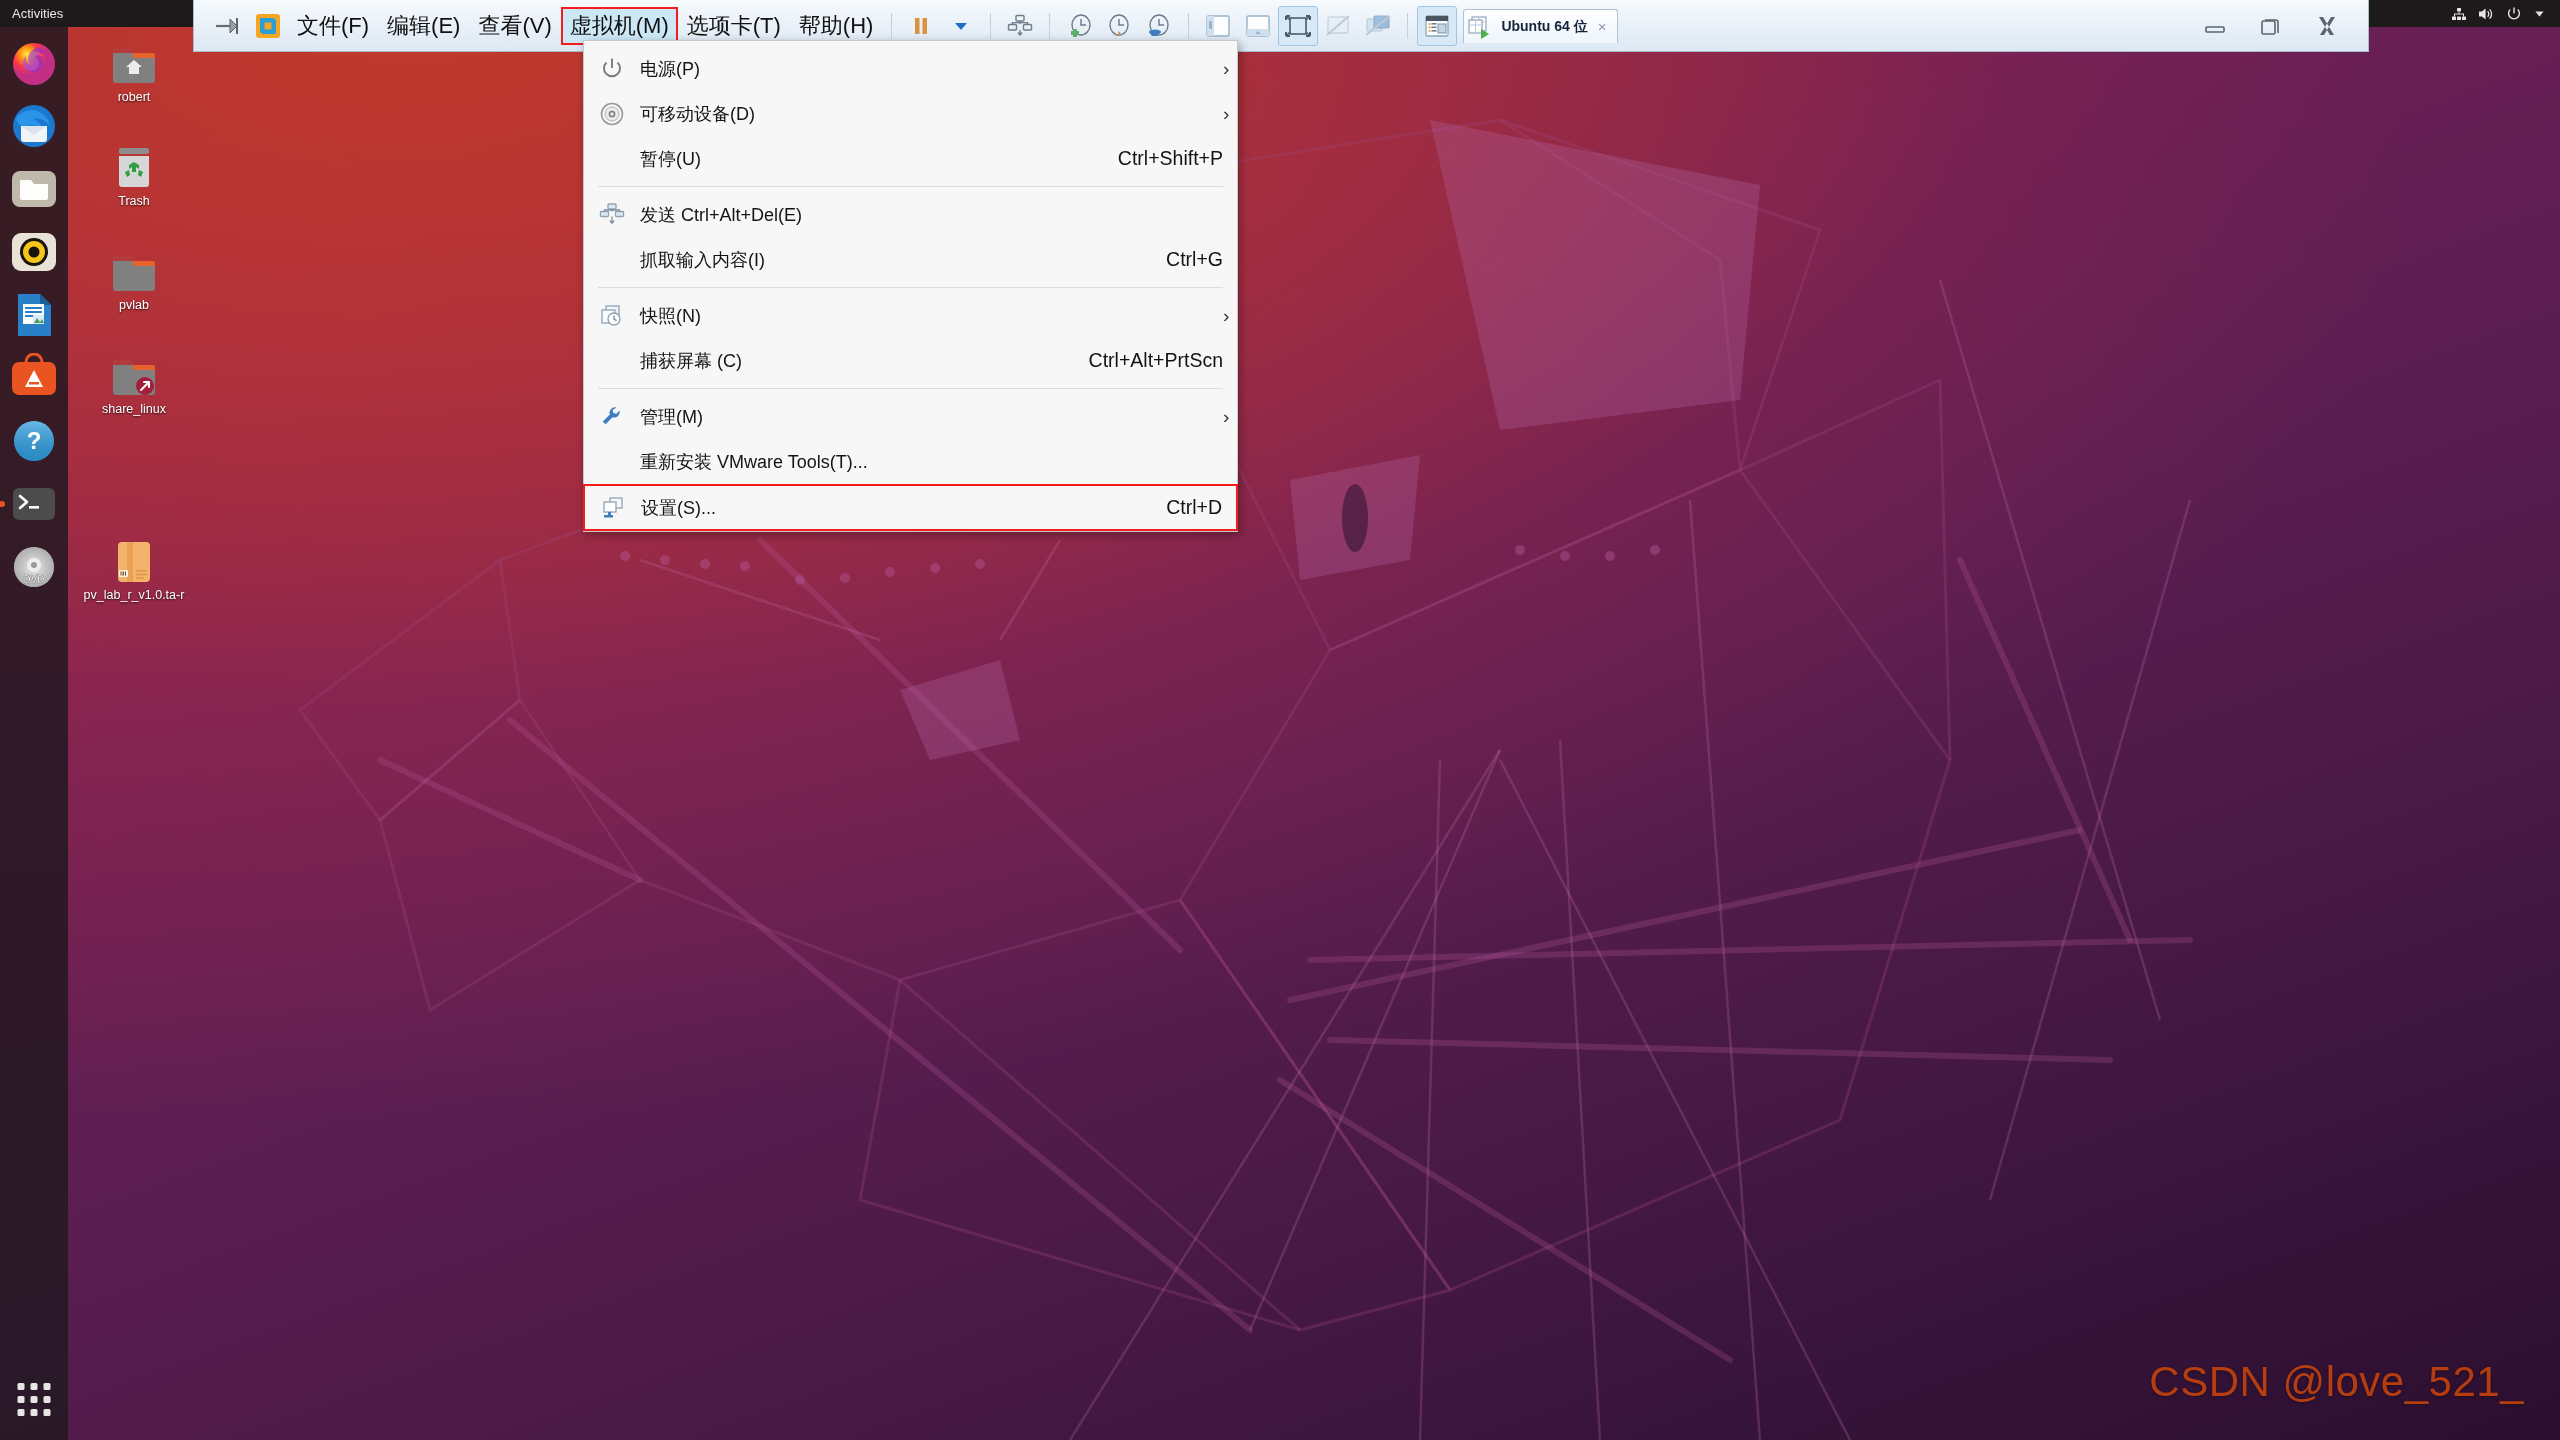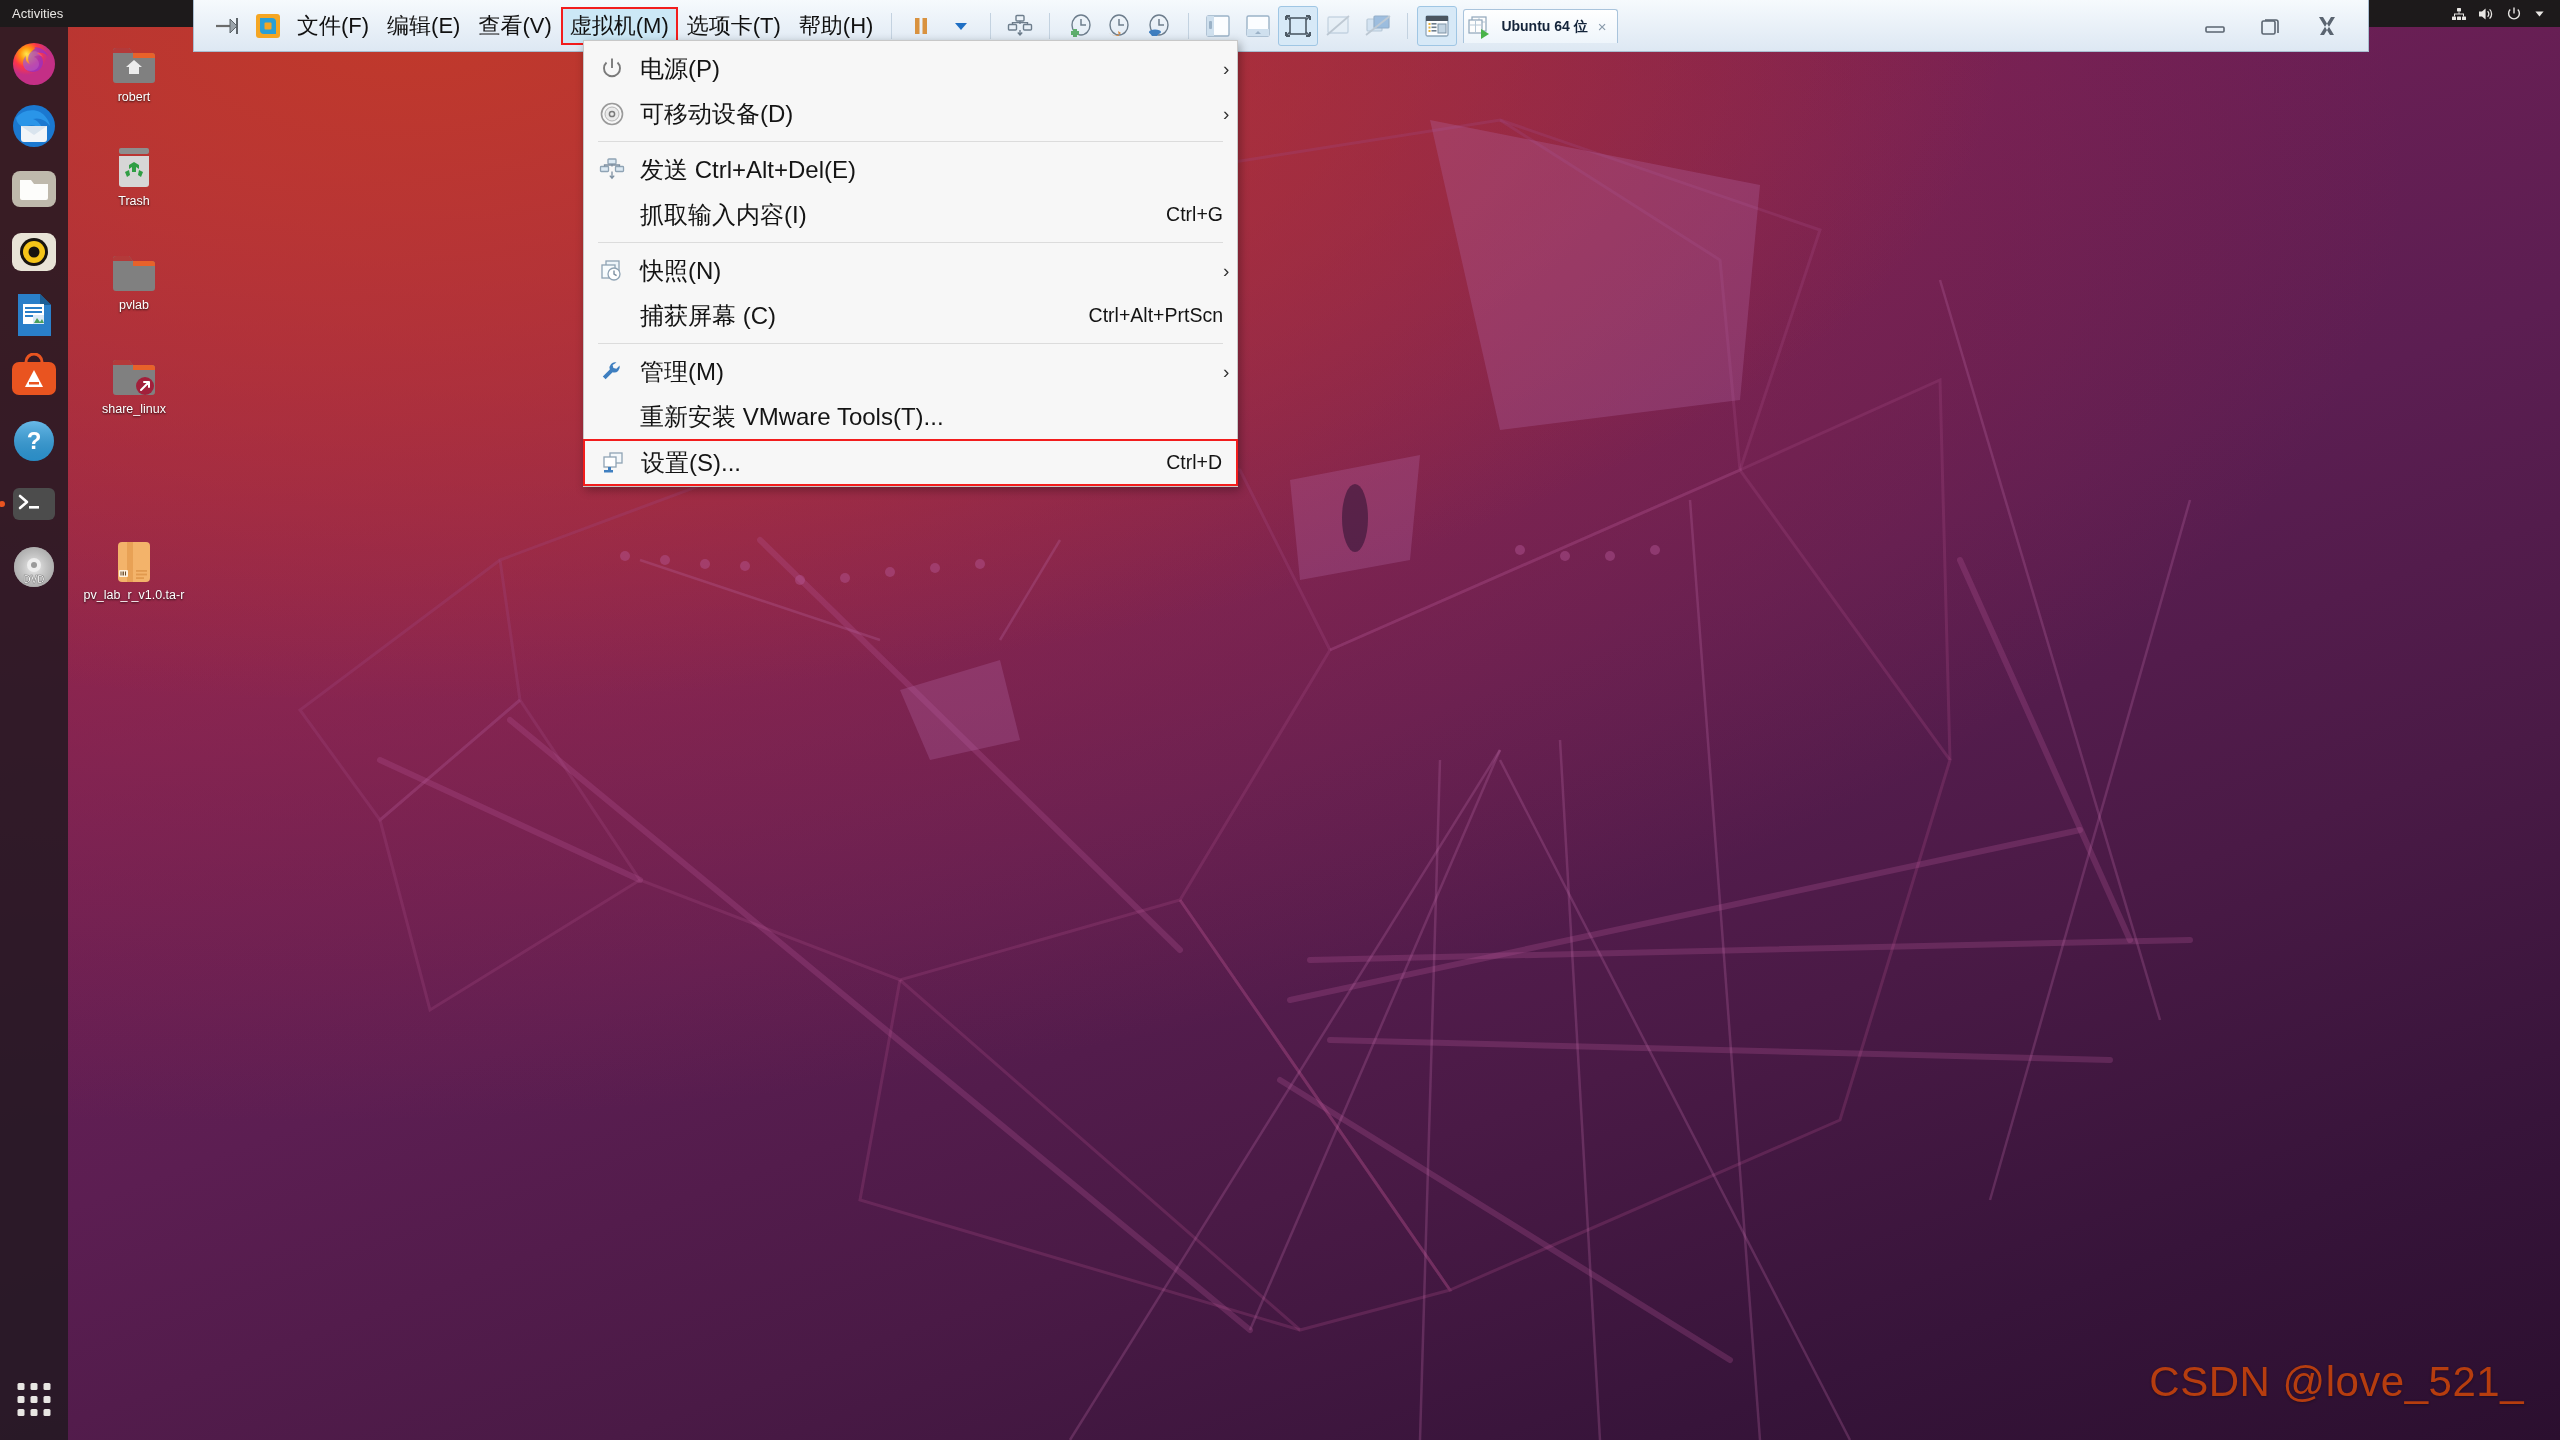--- a/index.html
+++ b/index.html
@@ -111,21 +111,21 @@
     border: 1px solid #c8c8c8;
     box-shadow: 2px 3px 9px rgba(0,0,0,0.32);
     z-index: 70;
     padding: 5px 0 0 0;
   }
   .mi {
     display: flex; align-items: center; height: 45px;
     padding: 0 14px 0 0; position: relative;
   }
   .mi .ico { width: 56px; min-width: 56px; display: flex; align-items: center; justify-content: center; }
-  .mi .txt { font-size: 24px; color: #141414; white-space: nowrap; flex: 1; }
+  .mi .txt { font-size: 18px; color: #141414; white-space: nowrap; flex: 1; }
   .mi .acc { font-size: 19.5px; color: #141414; white-space: nowrap; padding-left: 26px; }
   .mi .arrow { font-size: 19px; color: #333; padding-left: 18px; width: 18px; text-align: right; }
   .mi.highlight {
     border-top: 2px solid #f21d1d; border-bottom: 2px solid #f21d1d;
     border-left: 2px solid #f21d1d; border-right: 2px solid #f21d1d;
     margin: 0 -1px; height: 47px;
   }
   .msep { height: 1px; background: #dcdcdc; margin: 5px 14px 5px 14px; }
 
   
@@ -609,20 +609,25 @@
       <svg width="26" height="26" viewBox="0 0 26 26">
           <circle cx="13" cy="13" r="10.5" fill="none" stroke="#9a9a9a" stroke-width="1.6"></circle>
           <circle cx="13" cy="13" r="7" fill="#eaeaea" stroke="#b4b4b4" stroke-width="1"></circle>
           <circle cx="13" cy="13" r="2.6" fill="none" stroke="#7a7a7a" stroke-width="1.5"></circle>
         </svg>
     </span>
     <span class="txt">可移动设备(D)</span>
     <span class="arrow">›</span>
   </div>
 
+  <div class="mi">
+    <span class="ico"></span>
+    <span class="txt">暂停(U)</span>
+    <span class="acc">Ctrl+Shift+P</span>
+  </div>
 
   <div class="msep"></div>
 
   <div class="mi">
     <span class="ico">
       <svg width="26" height="26" viewBox="0 0 26 26" fill="none" stroke="#8fa3b4" stroke-width="1.3">
         <rect x="9" y="2" width="8" height="5" rx=".8" fill="#dce9f3"></rect>
         <rect x="1.5" y="9.5" width="8" height="5" rx=".8" fill="#dce9f3"></rect>
         <rect x="16.5" y="9.5" width="8" height="5" rx=".8" fill="#dce9f3"></rect>
         <path d="M13 7v2.5M5.5 9.5V8h15v1.5M13 14.5v6M10.8 18.6L13 21.2l2.2-2.6" stroke="#7d8fa0"></path>

